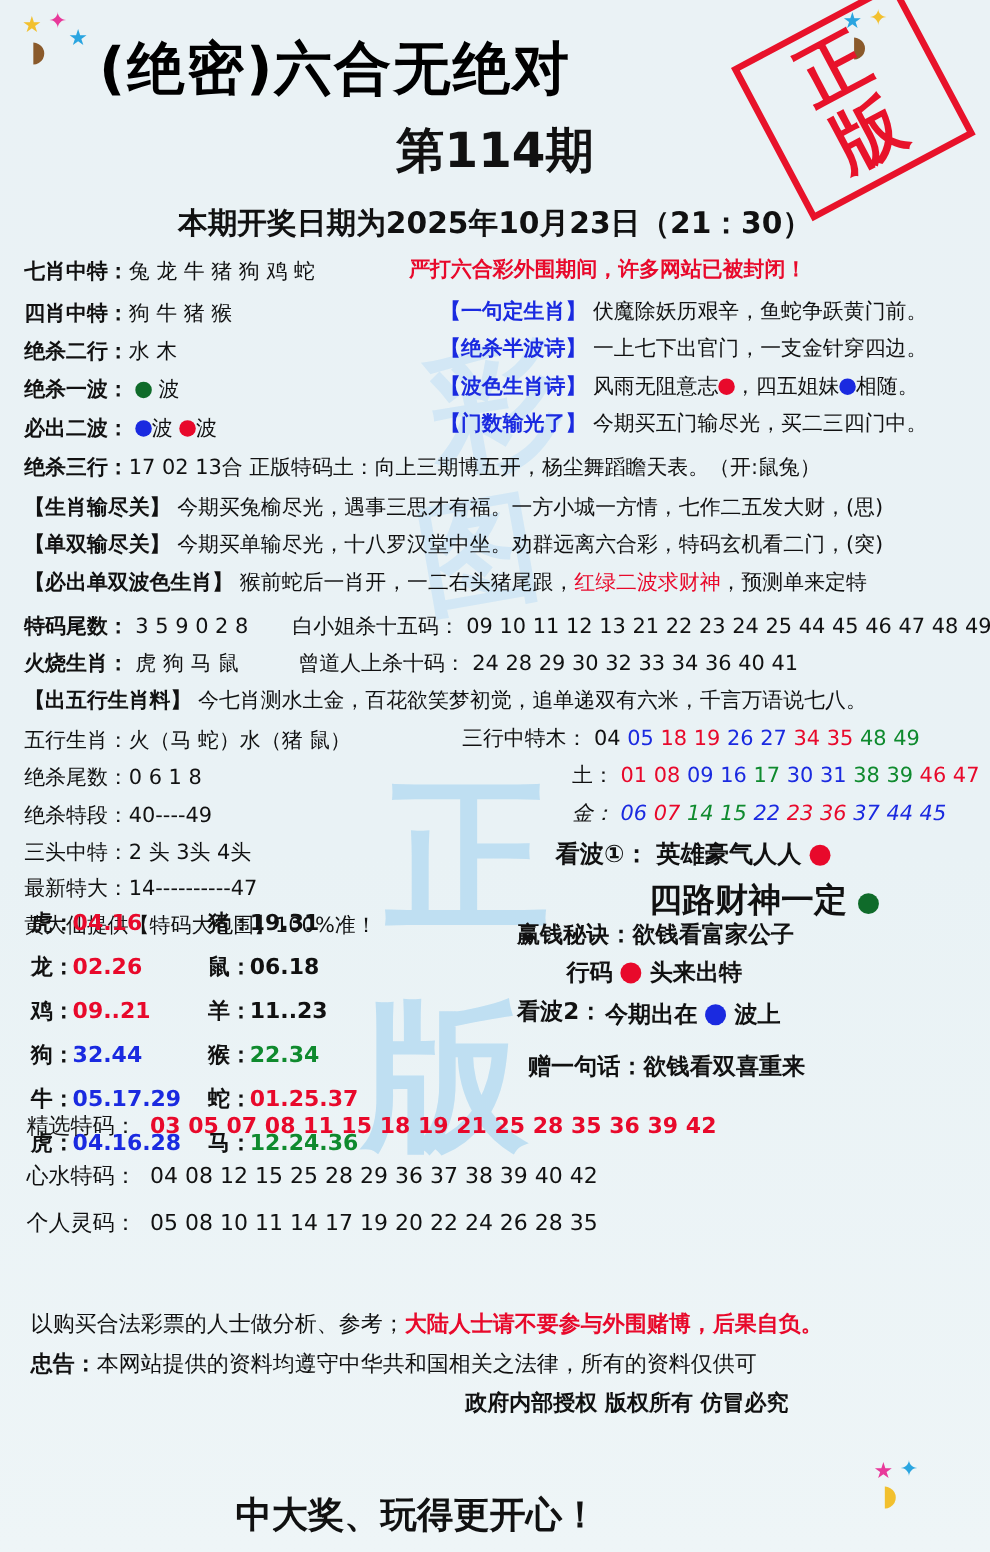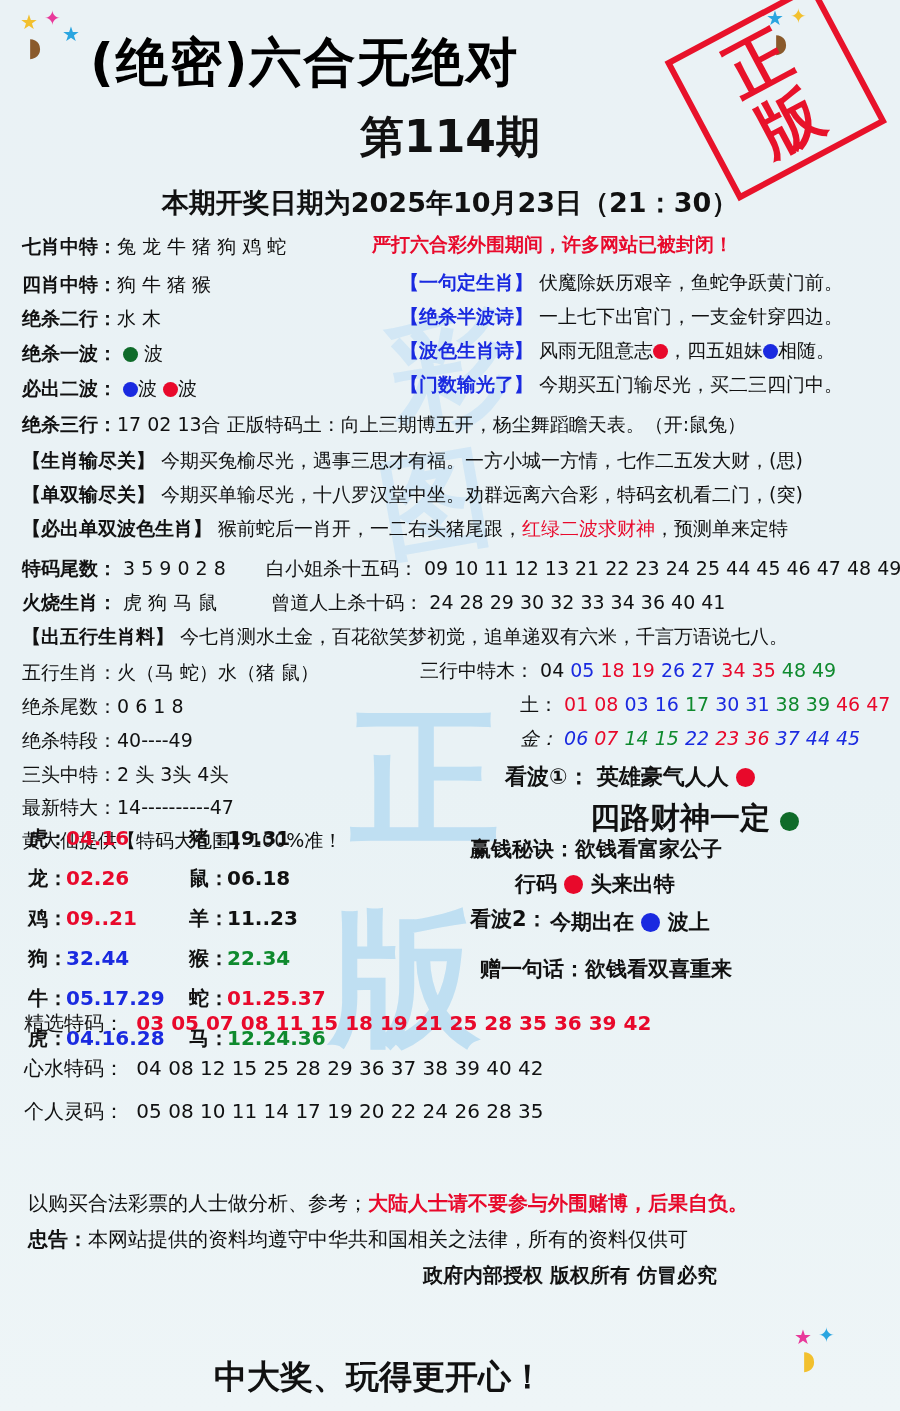--- a/index.html
+++ b/index.html
@@ -219,21 +219,21 @@
   <div class="row left-col" style="top:828px;">
     <span>黄大仙提供【特码大包围】100%准！</span>
   </div>
 
   <div class="row" style="left:420px;top:658px;">
     <span>三行中特木：</span>
     <span id="mu-nums"><span class="">04  </span><span class="blue">05  </span><span class="red">18  </span><span class="red">19  </span><span class="blue">26  </span><span class="blue">27  </span><span class="red">34  </span><span class="red">35  </span><span class="green">48  </span><span class="green">49  </span></span>
   </div>
   <div class="row" style="left:520px;top:692px;">
     <span>土：</span>
-    <span id="tu-nums"><span class="red">01  </span><span class="red">08  </span><span class="blue">03  </span><span class="blue">16  </span><span class="green">17  </span><span class="blue">30  </span><span class="blue">31  </span><span class="green">38  </span><span class="green">39  </span><span class="red">46  </span><span class="red">47  </span></span>
+    <span id="tu-nums"><span class="red">01  </span><span class="red">08  </span><span class="blue">09  </span><span class="blue">16  </span><span class="green">17  </span><span class="blue">30  </span><span class="blue">31  </span><span class="green">38  </span><span class="green">39  </span><span class="red">46  </span><span class="red">47  </span></span>
   </div>
   <div class="row" style="left:520px;top:726px;font-style:italic;">
     <span>金：</span>
     <span id="jin-nums"><span class="blue">06  </span><span class="red">07  </span><span class="green">14  </span><span class="green">15  </span><span class="blue">22  </span><span class="red">23  </span><span class="red">36  </span><span class="blue">37  </span><span class="blue">44  </span><span class="blue">45  </span></span>
   </div>
 
   <div class="row" style="left:505px;top:762px;font-size:22px;">
     <span class="bold">看波①：</span>
     <span class="bold">英雄豪气人人</span>
     <span class="ball b-red" style="width:19px;height:19px;vertical-align:-3px;"></span>

